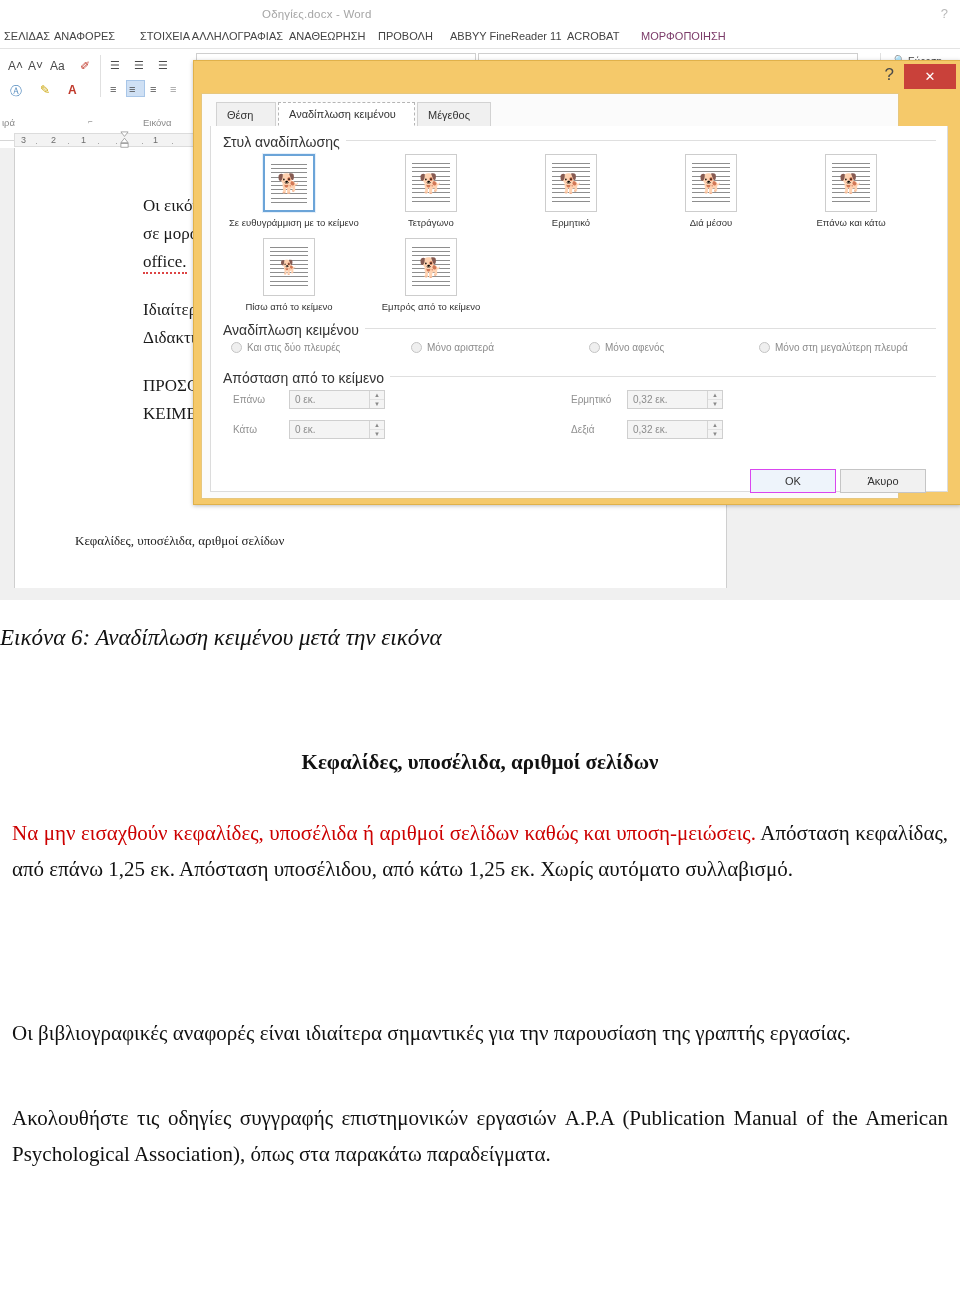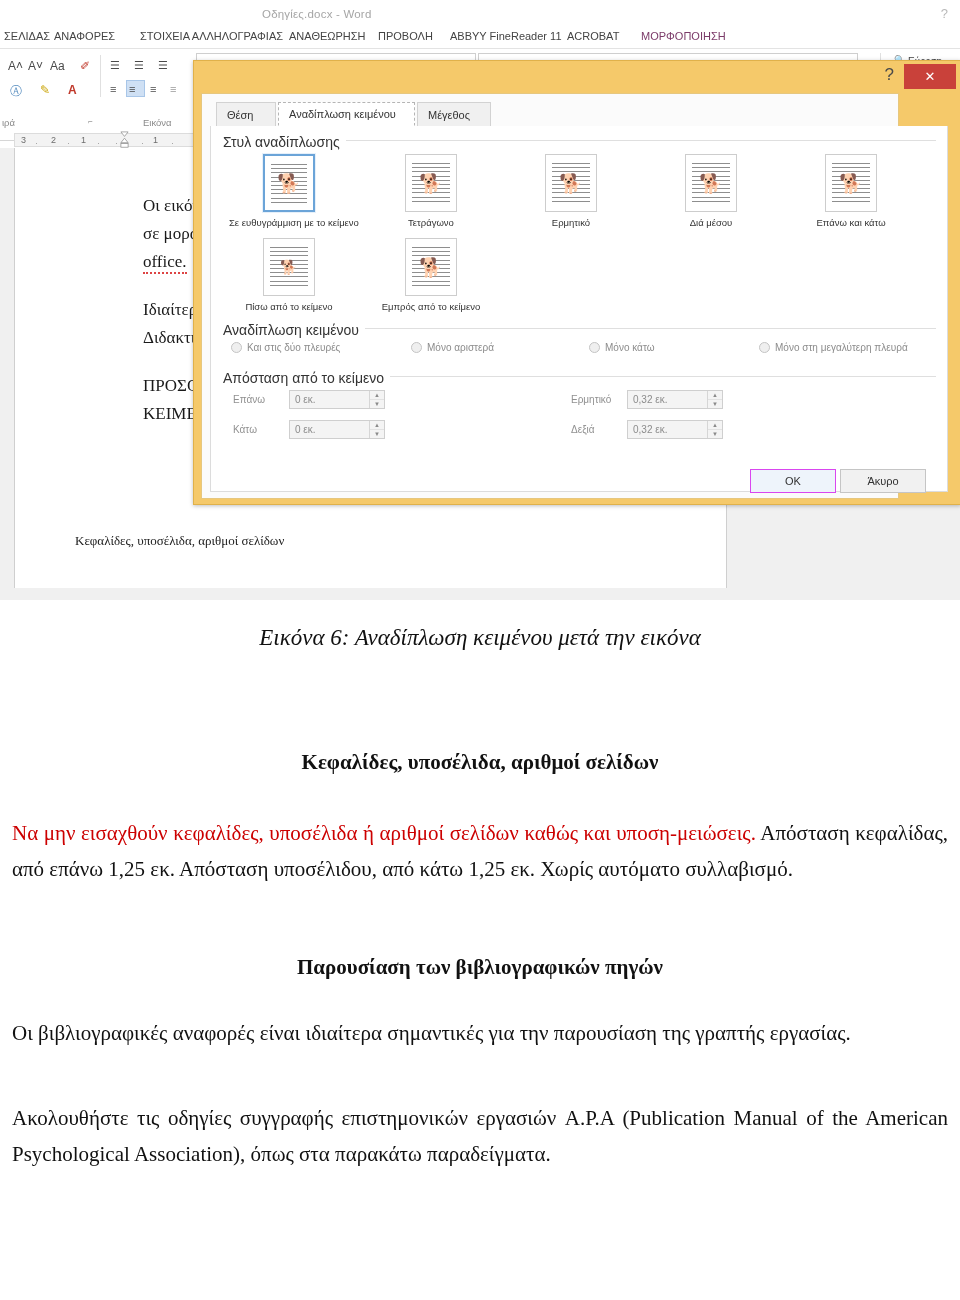--- a/index.html
+++ b/index.html
@@ -239,21 +239,21 @@
   }
   .dbtn.primary { background: #eef4fb; border: 1px solid #d946ef; }
 
   
   .doc-body {
     position: absolute; left: 0; top: 600px; width: 960px; height: 700px;
     background: #ffffff;
     font-family: "Liberation Serif", serif;
   }
   .caption {
-    position: absolute; left: 0; top: 25px; width: 960px; text-align: center;
+    position: absolute; left: 0; top: 25px; width: 960px; text-align: left;
     font-style: italic; font-size: 23px; color: #111;
   }
   .h-center {
     position: absolute; left: 0; width: 960px; text-align: center;
     font-weight: bold; font-size: 21px; color: #111;
   }
   .para {
     position: absolute; left: 12px; width: 936px;
     text-align: justify; font-size: 21px; line-height: 1.72; color: #111;
   }
@@ -511,21 +511,21 @@
             <div class="radio" style="left:20px;top:0">
               <span class="dot"></span>
               <span>Και στις δύο πλευρές</span>
             </div>
             <div class="radio" style="left:200px;top:0">
               <span class="dot"></span>
               <span>Μόνο αριστερά</span>
             </div>
             <div class="radio" style="left:378px;top:0">
               <span class="dot"></span>
-              <span>Μόνο κάτω</span>
+              <span>Μόνο αφενός</span>
             </div>
             <div class="radio" style="left:548px;top:0">
               <span class="dot"></span>
               <span>Μόνο στη μεγαλύτερη πλευρά</span>
             </div>
           </div>
 
           <div class="grp-head" style="left:12px;top:244px">Απόσταση από το κείμενο</div>
           <div class="grp-rule" style="left:132px;top:250px;width:593px"></div>
 
@@ -582,21 +582,20 @@
 
   <div class="doc-body">
     <div class="caption">Εικόνα 6: Αναδίπλωση κειμένου μετά την εικόνα</div>
 
     <div class="h-center" style="top:150px">Κεφαλίδες, υποσέλιδα, αριθμοί σελίδων</div>
 
     <div class="para" style="top:215px">
       <span class="red">Να μην εισαχθούν κεφαλίδες, υποσέλιδα ή αριθμοί σελίδων καθώς και υποση-μειώσεις.</span><span> Απόσταση κεφαλίδας, από επάνω 1,25 εκ. Απόσταση υποσέλιδου, από κάτω 1,25 εκ. Χωρίς αυτόματο συλλαβισμό.</span>
     </div>
 
-    <div class="h-center" style="top:355px">Παρουσίαση των βιβλιογραφικών πηγών</div>
 
     <div class="para" style="top:415px">Οι βιβλιογραφικές αναφορές είναι ιδιαίτερα σημαντικές για την παρουσίαση της γραπτής εργασίας.</div>
 
     <div class="para" style="top:500px">Ακολουθήστε τις οδηγίες συγγραφής επιστημονικών εργασιών  A.P.A (Publication Manual of the American Psychological Association), όπως στα παρακάτω παραδείγματα.</div>
 
   </div>
 
 </div>
 
 </body></html>

